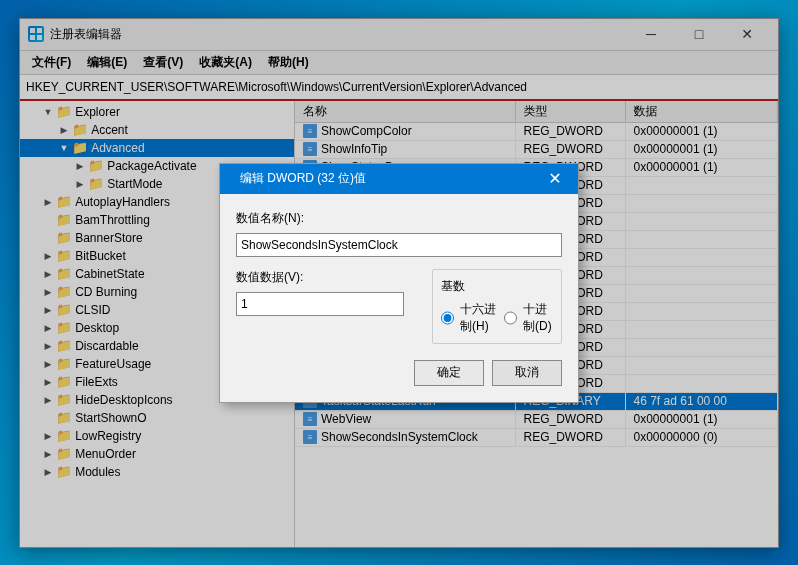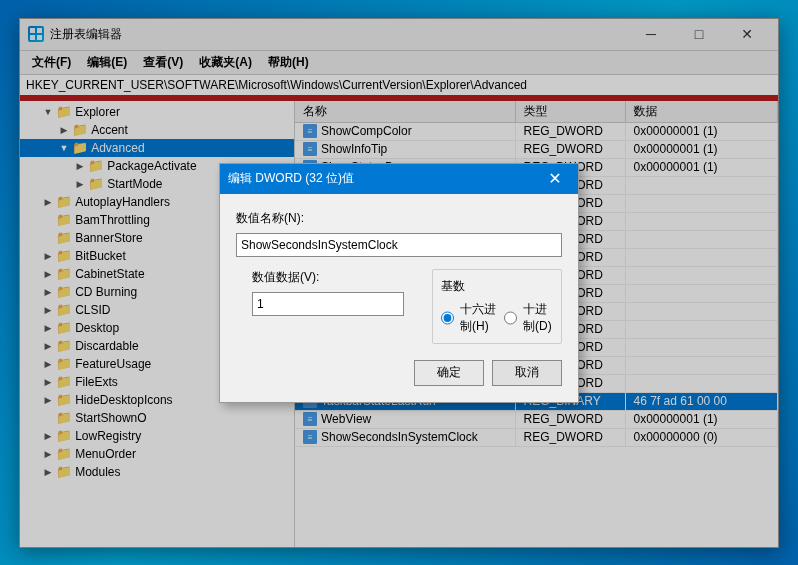--- a/index.html
+++ b/index.html
@@ -83,21 +83,21 @@
       display: flex;
       align-items: center;
       font-weight: bold;
     }
     .addressbar {
       background: #fff;
       height: 26px;
       display: flex;
       align-items: center;
       padding: 2px 6px;
-      border-bottom: 6px solid #b91c1c;
+      border-bottom: 2px solid #b91c1c;
       flex-shrink: 0;
       font-size: 12px;
       color: #000;
     }
     .main-content {
       display: flex;
       flex: 1;
       overflow: hidden;
     }
     .sidebar {
@@ -204,21 +204,21 @@
     }
     .dialog-titlebar {
       background: #0078d4;
       color: white;
       height: 30px;
       display: flex;
       align-items: center;
       padding: 0 8px;
       font-size: 12px;
     }
-    .dialog-titlebar-title { flex: 1; }
+    .dialog-titlebar-title { flex: 1; margin-left: 12px; }
     .dialog-close-btn {
       width: 30px;
       height: 30px;
       border: none;
       background: transparent;
       color: white;
       cursor: pointer;
       font-size: 16px;
       display: flex;
       align-items: center;
@@ -238,21 +238,20 @@
       border: 1px solid #888;
       padding: 2px 4px;
       font-size: 12px;
       margin-bottom: 12px;
       background: #fff;
     }
     .dialog-row {
       display: flex;
       gap: 28px;
       margin-bottom: 8px;
-      margin-left: 16px;
     }
     .dialog-col-left {
       flex: 1;
     }
     .dialog-col-right {
       width: 130px;
     }
     .dialog-section-label {
       font-size: 12px;
       margin-bottom: 6px;

